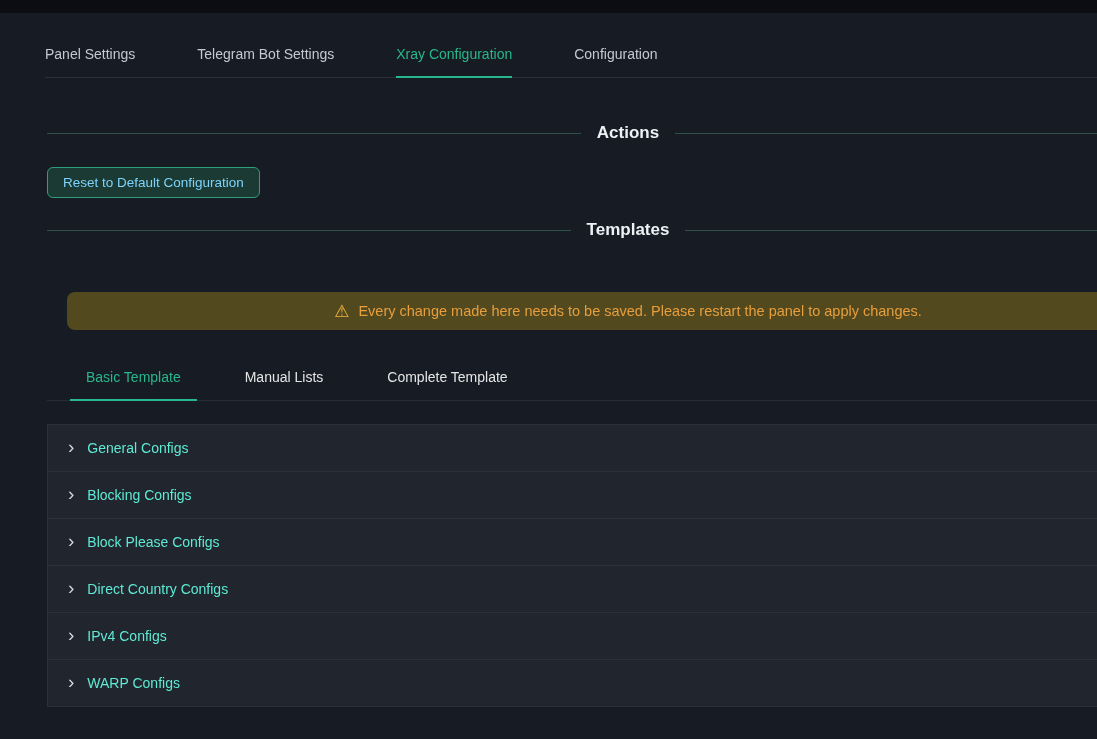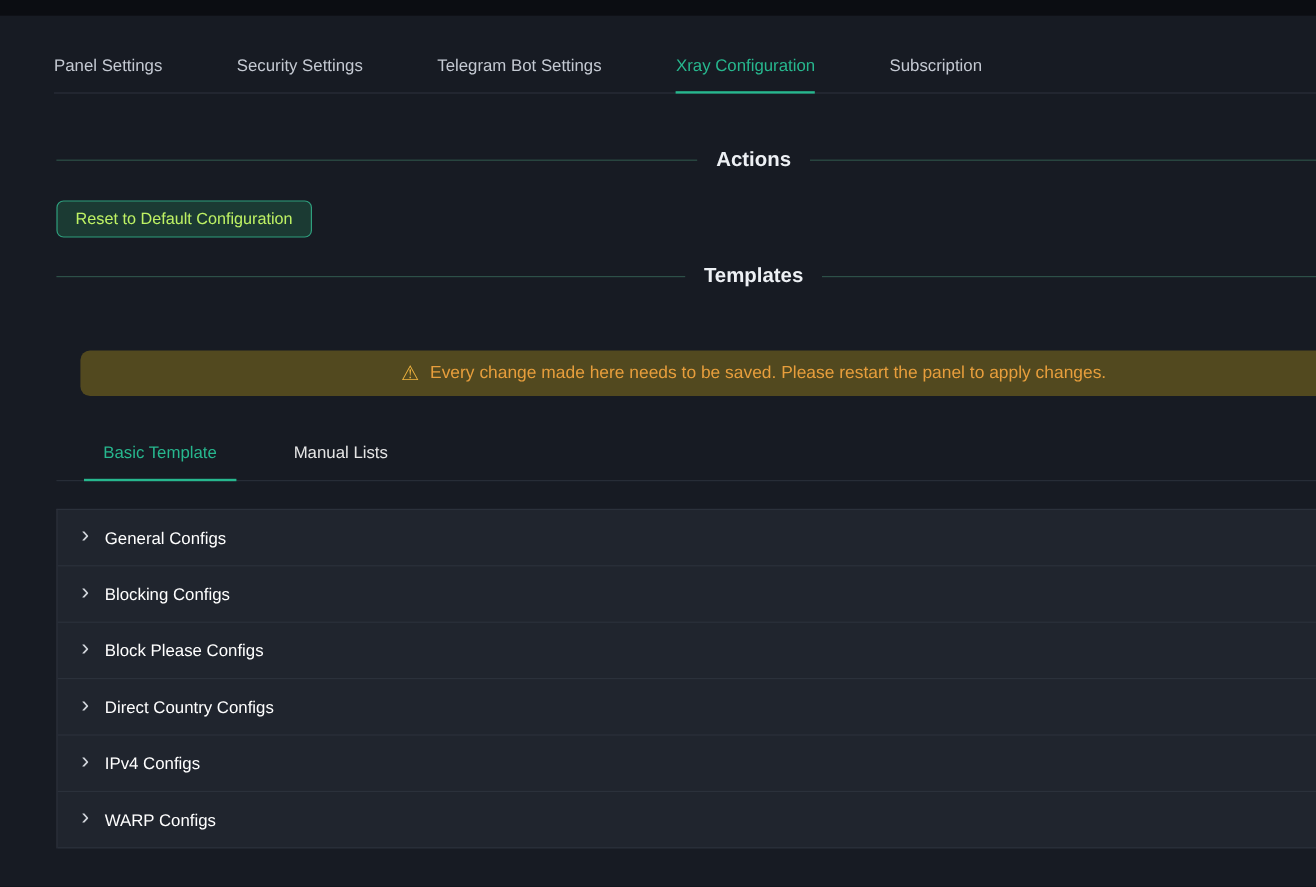--- a/index.html
+++ b/index.html
@@ -22,21 +22,21 @@
   
   .divider { display:flex; align-items:center; }
   .divider.actions { margin-top:45px; }
   .divider.templates { margin-top:22px; }
   .divider .line { flex:1; height:1px; background:#2d5048; }
   .divider .divider-text { padding:0 16px; font-weight:bold; font-size:17px; color:#edf0f4; }
 
   
   .reset-btn {
     display:inline-block; margin-top:24px;
-    padding:7px 15px; font-size:13.5px; color:#bef264;
+    padding:7px 15px; font-size:13.5px; color:#7dd3fc;
     background:#1b3a33; border:1px solid #2f9e7d; border-radius:6px;
     cursor:pointer; font-family:inherit;
   }
 
   
   .alert {
     margin:52px 20px 0 20px; height:38px; border-radius:8px;
     background:#52491f;
     display:flex; align-items:center; justify-content:center; gap:9px;
     color:#e79e3c; font-size:14.5px;
@@ -49,46 +49,43 @@
   .tpl-tab.active { color:#27b78e;text-align:center; }
   .tpl-tab.active::after { content:""; position:absolute; left:0; right:0; bottom:-1px; height:2px; background:#27b78e; }
 
   
   .collapse { margin-top:23px; background:#20252e; border-top:1px solid #2b313b; border-left:1px solid #2b313b; }
   .c-item {
     height:47px; display:flex; align-items:center;
     padding-left:20px; border-bottom:1px solid #2b313b; cursor:pointer;
   }
   .c-item .chev { color:#d2d6dc; font-size:19px; line-height:0; margin-right:13px; margin-top:-3px; }
-  .c-item .c-label { color:#ffffff; }
+  .c-item .c-label { color:#5eead4; }
 </style>
 </head>
 <body>
 
 <div class="screen">
   <div class="topstrip"></div>
 
   <div class="content">
 
     
     <div class="main-tabs">
       <div class="main-tab">
         <span>Panel Settings</span>
       </div>
       <div class="main-tab">
-        <span>Security Settings</span>
-      </div>
-      <div class="main-tab">
         <span>Telegram Bot Settings</span>
       </div>
       <div class="main-tab active">
         <span>Xray Configuration</span>
       </div>
       <div class="main-tab">
-        <span>Subscription</span>
+        <span>Configuration</span>
       </div>
     </div>
 
     
     <div class="divider actions">
       <span class="line"></span>
       <span class="divider-text">Actions</span>
       <span class="line"></span>
     </div>
 
@@ -108,20 +105,23 @@
       <span>Every change made here needs to be saved. Please restart the panel to apply changes.</span>
     </div>
 
     
     <div class="tpl-tabs">
       <div class="tpl-tab active">
         <span>Basic Template</span>
       </div>
       <div class="tpl-tab">
         <span>Manual Lists</span>
+      </div>
+      <div class="tpl-tab">
+        <span>Complete Template</span>
       </div>
     </div>
 
     
     <div class="collapse">
       <div class="c-item">
         <span class="chev">›</span>
         <span class="c-label">General Configs</span>
       </div>
       <div class="c-item">

